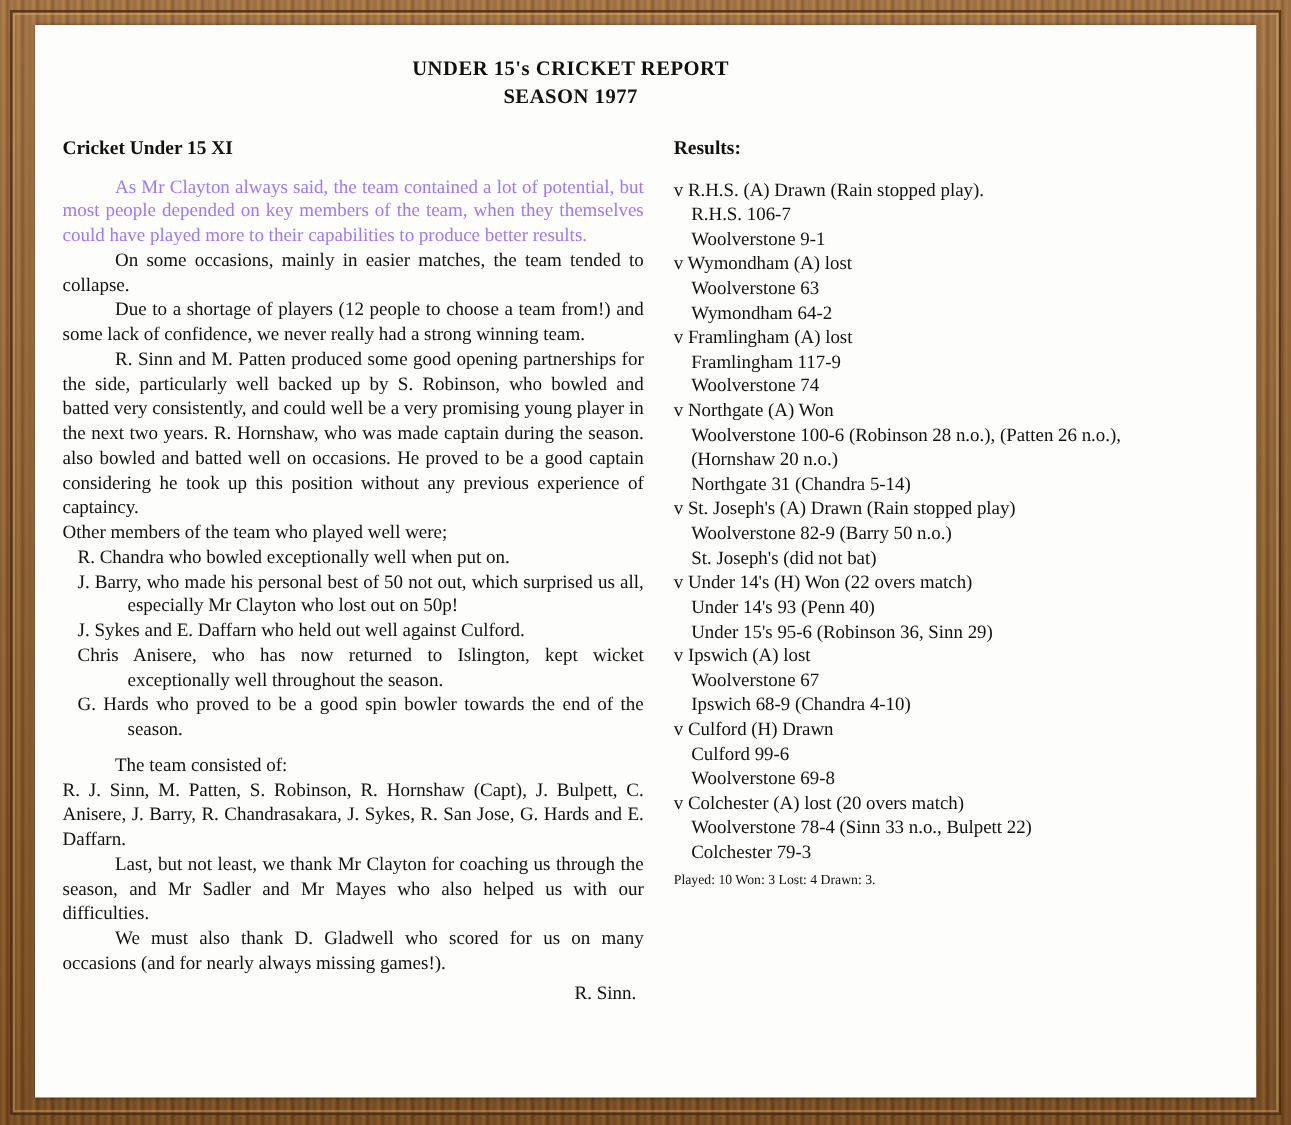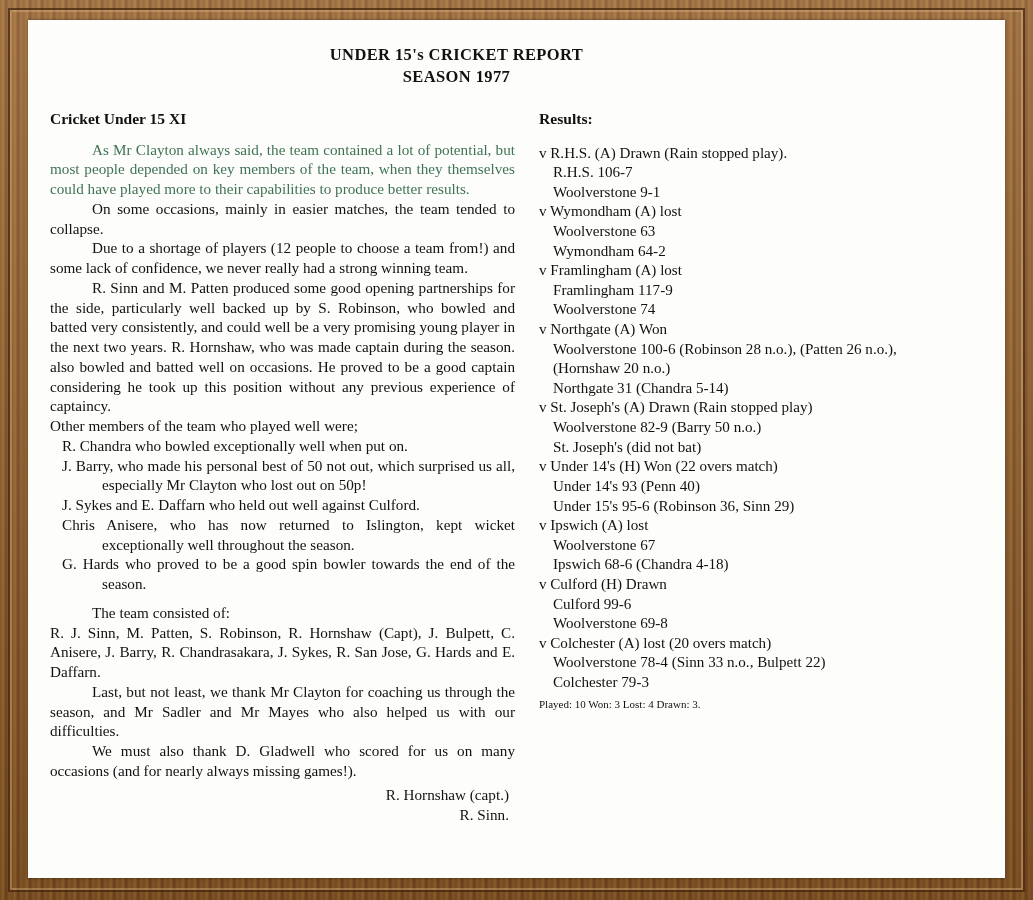--- a/index.html
+++ b/index.html
@@ -133,21 +133,21 @@
     margin-top: 4px;
   }
   .signoff {
     text-align: right;
     font-size: 15.2px;
     line-height: 1.32;
     padding-right: 6px;
     margin-top: 4px;
   }
   .faded {
-    color: #14532d;
+    color: #8b5cf6;
     opacity: 0.82;
   }
 </style>
 </head>
 <body>
 
 <div class="frame">
   <div class="frame-inner-bevel"></div>
 
   <div class="paper">
@@ -177,21 +177,20 @@
           <div class="hang-wrap">G. Hards who proved to be a good spin bowler towards the end of the season.</div>
 
           <div class="spacer-sm"></div>
 
           <p class="body">The team consisted of:</p>
           <p class="body noindent">R. J. Sinn, M. Patten, S. Robinson, R. Hornshaw (Capt), J. Bulpett, C. Anisere, J. Barry, R. Chandrasakara, J. Sykes, R. San Jose, G. Hards and E. Daffarn.</p>
           <p class="body">Last, but not least, we thank Mr Clayton for coaching us through the season, and Mr Sadler and Mr Mayes who also helped us with our difficulties.</p>
           <p class="body">We must also thank D. Gladwell who scored for us on many occasions (and for nearly always missing games!).</p>
 
           <div class="signoff">
-            <div>R. Hornshaw (capt.)</div>
             <div>R. Sinn.</div>
           </div>
         </div>
 
         <div class="col-right">
           <div class="results-head">Results:</div>
 
           <div class="match">
             <div class="match-line v">v R.H.S. (A) Drawn (Rain stopped play).</div>
             <div class="match-line sub">R.H.S. 106-7</div>
@@ -219,21 +218,21 @@
             <div class="match-line sub">St. Joseph's (did not bat)</div>
           </div>
           <div class="match">
             <div class="match-line v">v Under 14's (H) Won (22 overs match)</div>
             <div class="match-line sub">Under 14's 93 (Penn 40)</div>
             <div class="match-line sub">Under 15's 95-6 (Robinson 36, Sinn 29)</div>
           </div>
           <div class="match">
             <div class="match-line v">v Ipswich (A) lost</div>
             <div class="match-line sub">Woolverstone 67</div>
-            <div class="match-line sub">Ipswich 68-6 (Chandra 4-18)</div>
+            <div class="match-line sub">Ipswich 68-9 (Chandra 4-10)</div>
           </div>
           <div class="match">
             <div class="match-line v">v Culford (H) Drawn</div>
             <div class="match-line sub">Culford 99-6</div>
             <div class="match-line sub">Woolverstone 69-8</div>
           </div>
           <div class="match">
             <div class="match-line v">v Colchester (A) lost (20 overs match)</div>
             <div class="match-line sub">Woolverstone 78-4 (Sinn 33 n.o., Bulpett 22)</div>
             <div class="match-line sub">Colchester 79-3</div>

